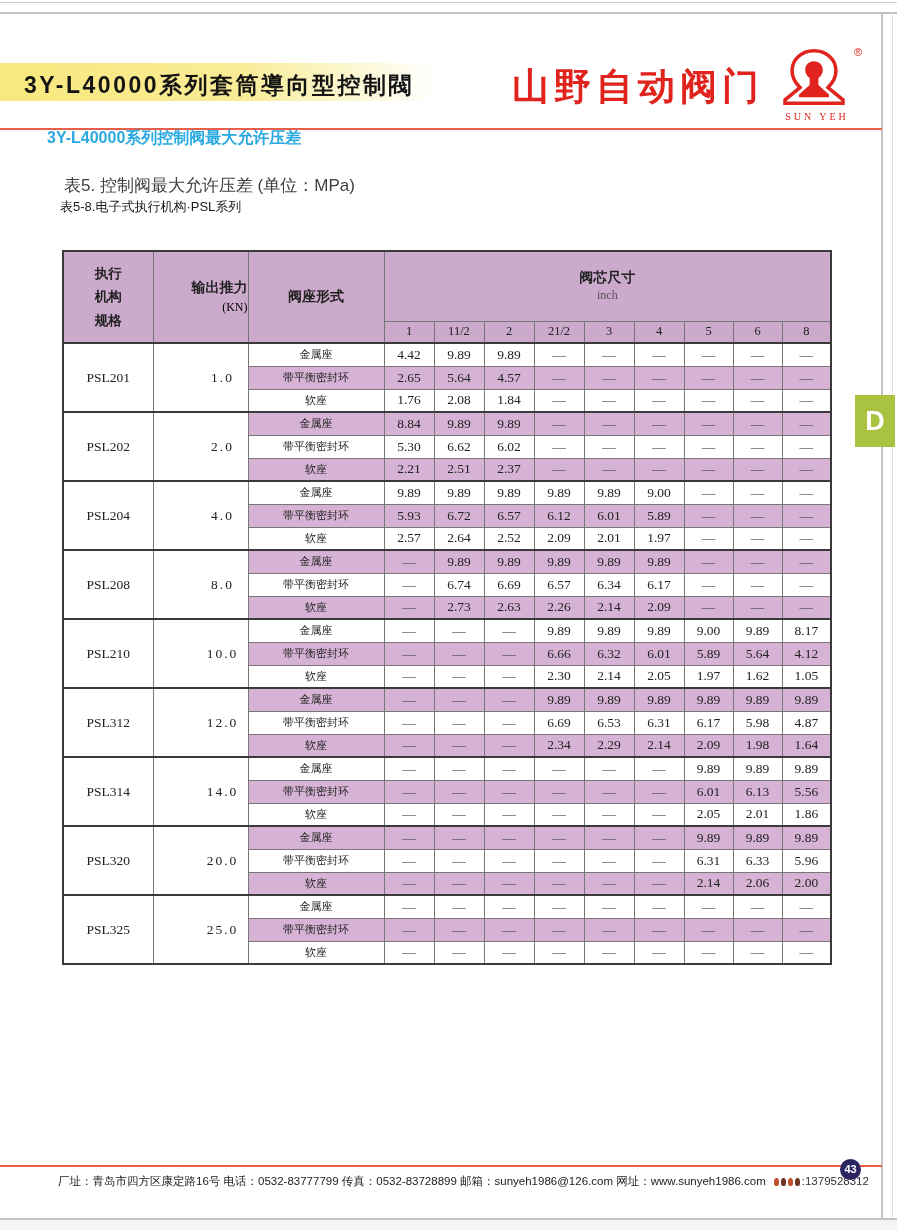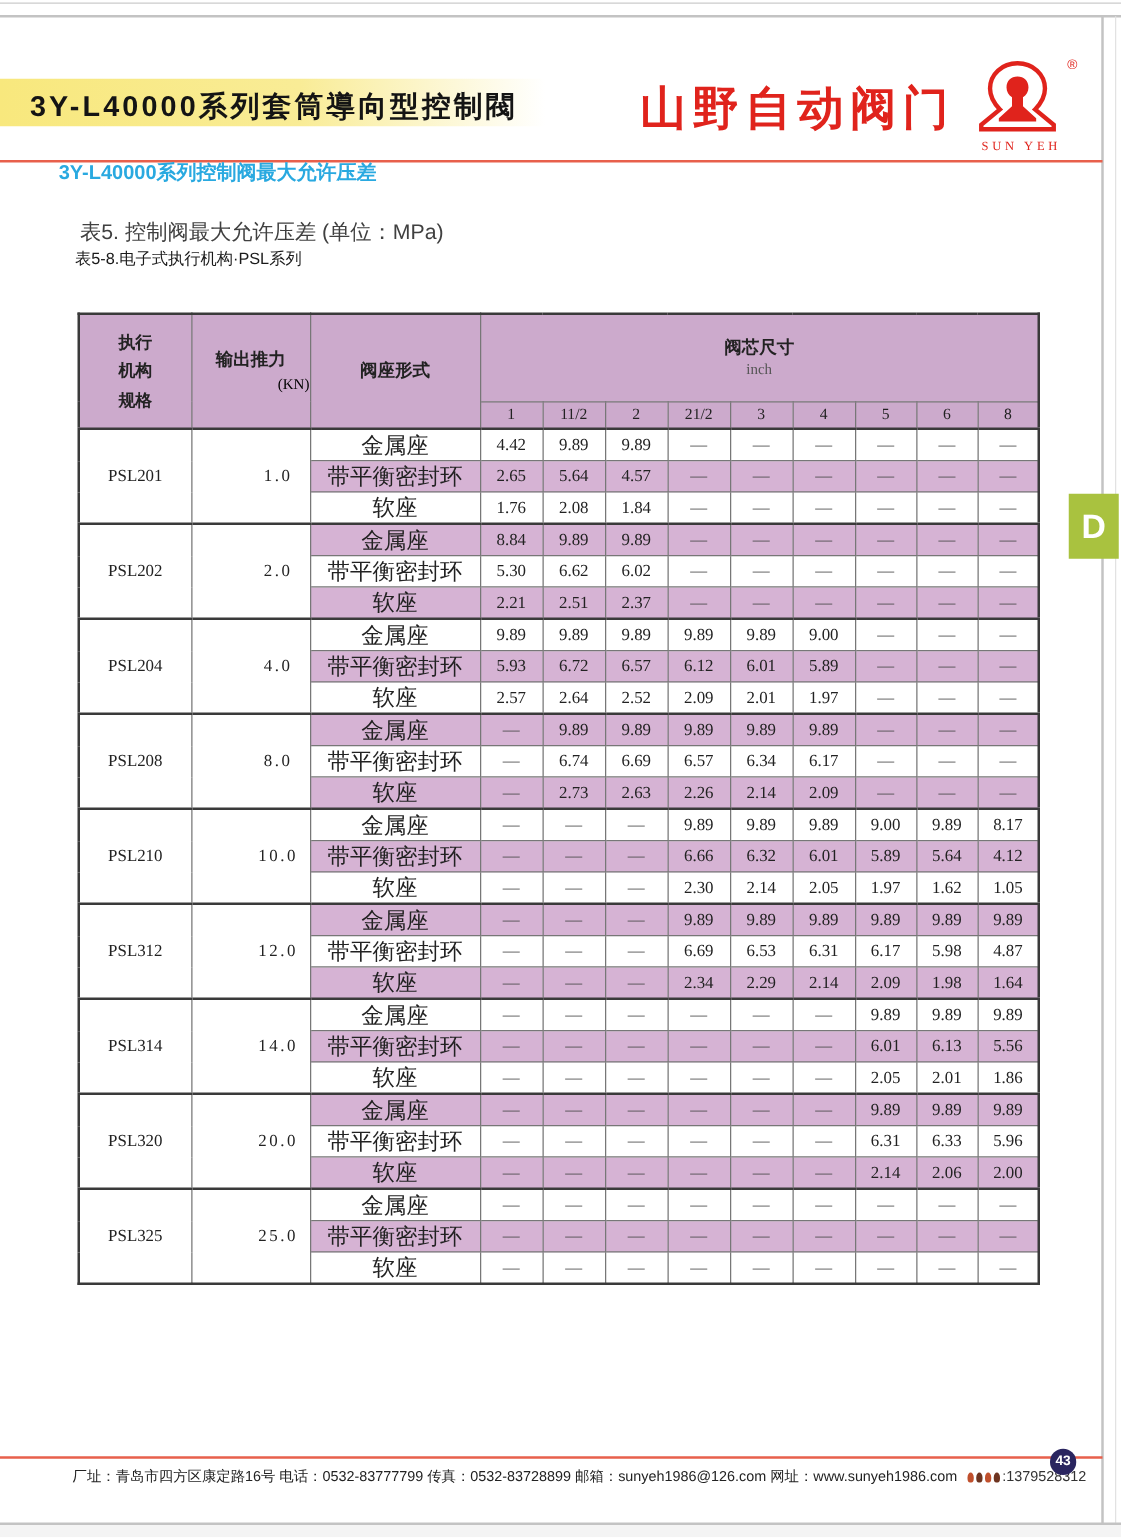--- a/index.html
+++ b/index.html
@@ -33,33 +33,33 @@
   .note-1 { position:absolute; left:64px; top:174px; font-size:17px; color:#404040; }
   .note-2 { position:absolute; left:60px; top:198px; font-size:13px; color:#1a1a1a; }
 
   
   .tbl-wrap { position:absolute; left:62px; top:250px; }
   table { border-collapse:collapse; table-layout:fixed; width:768px; border:2px solid #3a3a3a; }
   th, td { border:1px solid #777; text-align:center; vertical-align:middle; padding:0; }
   thead th { background:#ccaacc; color:#222; }
   thead { border-bottom:2px solid #4c1d95; }
   .h-col1 { font-size:13.5px; font-weight:bold; line-height:1.75; }
-  .h-col2-main { font-size:14px; font-weight:bold; }
+  .h-col2-main { font-size:14px; font-weight:bold;text-align:right; }
   .h-col2-sub { font-size:12px; color:#000000; font-weight:normal;
       font-family:"Liberation Serif","DejaVu Serif",serif; margin-top:3px;text-align:right; }
   .h-col3 { font-size:14px; font-weight:bold; }
   .h-span-title { font-size:14px; font-weight:bold; }
   .h-span-unit { font-size:12px; font-weight:normal; color:#555;
       font-family:"Liberation Serif","DejaVu Serif",serif; margin-top:1px; }
   .h-size { height:22px; font-weight:normal; font-size:12.5px;
       font-family:"Liberation Serif","DejaVu Serif",serif; color:#222; }
   tbody td { height:23px; font-size:13.5px; color:#222; background:#fff; }
   td.model, td.thrust, td.val { font-family:"Liberation Serif","DejaVu Serif",serif; }
   td.thrust { letter-spacing:2px;padding-left:44px; }
-  td.seat { font-size:18px; font-family:"Liberation Sans","DejaVu Sans",sans-serif; }
+  td.seat { font-size:11px; font-family:"Liberation Sans","DejaVu Sans",sans-serif; }
   tr.alt td.seat, tr.alt td.val { background:#d6b3d4; }
   tr.group-start td { border-top:2px solid #3a3a3a; }
   td.model, td.thrust { background:#fff !important; }
   td.dash { color:#4a4a4a; }
 
   
   .side-tab { position:absolute; left:855px; top:395px; width:40px; height:52px; background:#a9c23f;
       color:#fff; font-size:27px; font-weight:bold; text-align:center; line-height:52px;
       font-family:"Liberation Sans","DejaVu Sans",sans-serif; }
 

